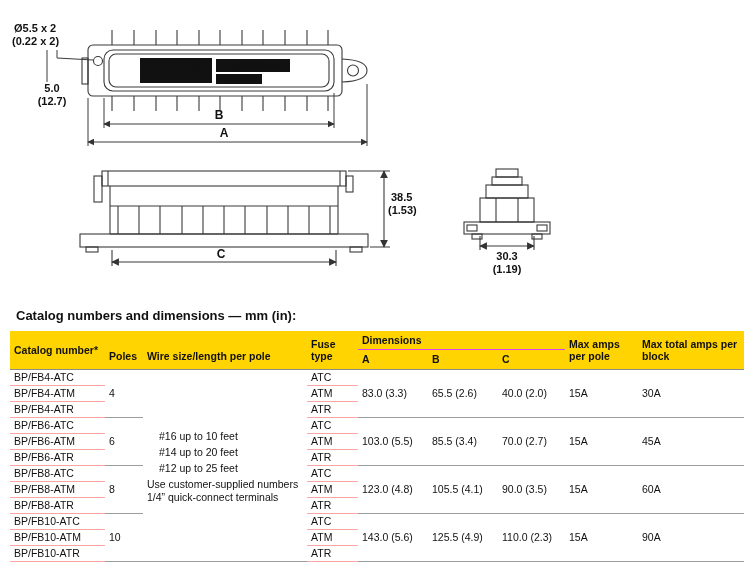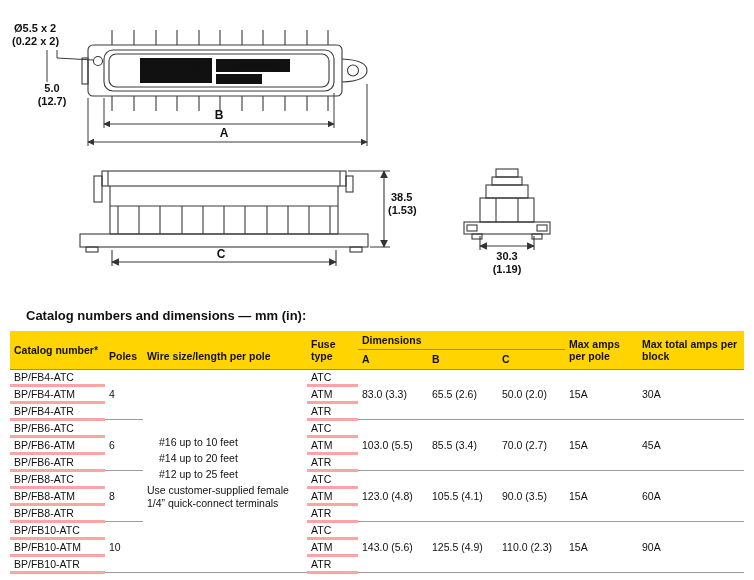--- a/index.html
+++ b/index.html
@@ -2,31 +2,31 @@
 <html style="--header-bg: #ffd400;"><head>
 <meta charset="utf-8">
 <style>
   html,body{margin:0;padding:0}
   body{
     width:754px;height:580px;background:#fff;overflow:hidden;
     font-family:"Liberation Sans","DejaVu Sans",sans-serif;color:#111;
   }
   .drawings{position:relative;width:728px;height:300px}
   svg text{font-family:"Liberation Sans","DejaVu Sans",sans-serif;fill:#111}
-  .section-title{font-size:13px;font-weight:bold;margin:8px 0 8px 26px}
+  .section-title{font-size:13px;font-weight:bold;margin:8px 0 8px 16px}
   table.catalog{border-collapse:collapse;table-layout:fixed;width:734px;margin-left:10px;font-size:10.5px}
   table.catalog td{padding:1px 4px;vertical-align:middle;overflow:hidden;white-space:normal}
   thead td{background:var(--header-bg,#ffd400);font-weight:bold;vertical-align:top;padding-top:2px;line-height:1.15}
   thead tr.r1{height:18px}
   thead tr.r2{height:20px}
   thead td.hdr-pad{padding-top:13px}
   thead td.dims-hdr{border-bottom:1px solid #d946ef}
   thead td.hb{border-bottom:1px solid #8c8c8c}
   tbody tr{height:16px}
-  tbody td.cat,tbody td.fuse{border-bottom:3px solid #fca5a5}
+  tbody td.cat,tbody td.fuse{border-bottom:1px solid #fca5a5}
   tbody td.poles,tbody td.dim,tbody td.amps{border-bottom:1px solid #9c9c9c}
   tbody td.wire{border-bottom:1px solid #9c9c9c;vertical-align:middle}
   .wn{margin:4px 12px}
   .wn2{line-height:1.2}
 </style>
 </head>
 <body>
 
 <div class="page">
 
@@ -160,27 +160,27 @@
     </thead>
     <tbody>
 
       <tr>
         <td class="cat">BP/FB4-ATC</td>
         <td class="poles" rowspan="3">4</td>
         <td class="wire" rowspan="12">
           <div class="wn">#16 up to 10 feet</div>
           <div class="wn">#14 up to 20 feet</div>
           <div class="wn">#12 up to 25 feet</div>
-          <div class="wn2">Use customer-supplied female</div>
+          <div class="wn2">Use customer-supplied numbers</div>
           <div class="wn2">1/4” quick-connect terminals</div>
         </td>
         <td class="fuse">ATC</td>
         <td class="dim" rowspan="3">83.0 (3.3)</td>
         <td class="dim" rowspan="3">65.5 (2.6)</td>
-        <td class="dim" rowspan="3">50.0 (2.0)</td>
+        <td class="dim" rowspan="3">40.0 (2.0)</td>
         <td class="amps" rowspan="3">15A</td>
         <td class="amps" rowspan="3">30A</td>
       </tr>
       <tr>
         <td class="cat">BP/FB4-ATM</td>
         <td class="fuse">ATM</td>
       </tr>
       <tr>
         <td class="cat">BP/FB4-ATR</td>
         <td class="fuse">ATR</td>

